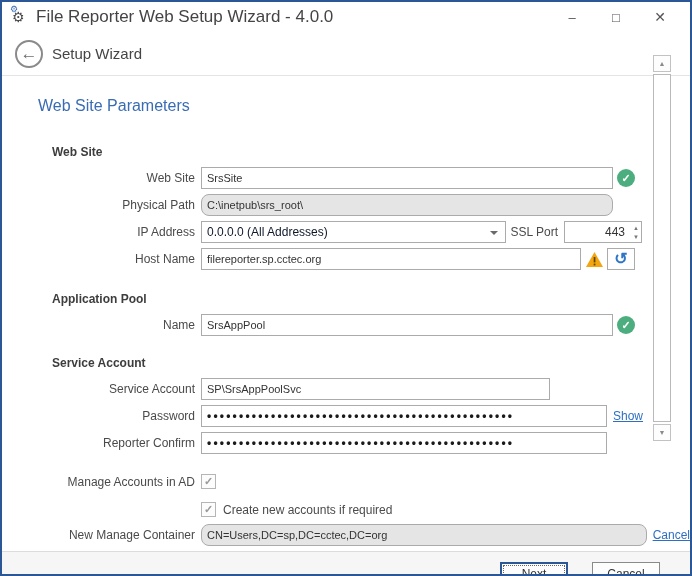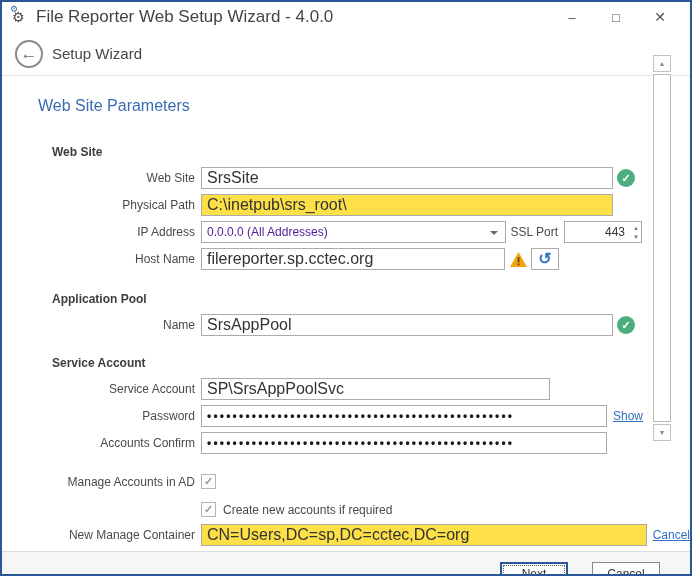--- a/index.html
+++ b/index.html
@@ -22,30 +22,30 @@
   
   .header{height:44px;flex:0 0 auto;display:flex;align-items:center;padding-left:13px;border-bottom:1px solid #e4e4e4;}
   .back-btn{width:28px;height:28px;border:2px solid #8a8a8a;border-radius:50%;display:flex;align-items:center;justify-content:center;color:#6f6f6f;font-size:17px;line-height:1;background:#fff;}
   .header-title{margin-left:9px;font-size:15px;color:#454545;}
   
   .content{flex:1 1 auto;position:relative;padding:21px 0 0 36px;background:#fff;}
   .page-heading{color:#3a6cb3;font-size:16px;font-weight:400;margin:0 0 30px 0;}
   .section-title{font-weight:bold;color:#3d3d3d;font-size:12px;margin:0 0 8px 14px;}
   .row{display:flex;align-items:center;margin-bottom:5px;}
   .lbl{width:163px;text-align:right;padding-right:6px;color:#4a4a4a;flex:0 0 auto;white-space:nowrap;}
-  .tb{height:22px;border:1px solid #ababab;background:#fff;color:#333;font-family:"Liberation Sans",sans-serif;font-size:16px;padding:0 5px;outline:none;}
-  .tb.disabled{background:#fde047;}
+  .tb{height:22px;border:1px solid #ababab;background:#fff;color:#333;font-family:"Liberation Sans",sans-serif;font-size:11px;padding:0 5px;outline:none;}
+  .tb.disabled{background:#e5e5e5;border-radius:8px;}
   .pw{letter-spacing:2.2px;font-size:12px;font-weight:bold;color:#1a1a1a;overflow:hidden;white-space:nowrap;}
   .w-standard{width:412px;}
-  .w-host{width:304px;}
+  .w-host{width:380px;}
   .w-svc{width:349px;}
   .w-pwd{width:406px;}
   .w-container{width:460px;}
   
-  .dropdown{width:305px;height:22px;border:1px solid #ababab;background:#fff;display:flex;align-items:center;padding:0 5px;position:relative;color:#4c1d95;}
+  .dropdown{width:305px;height:22px;border:1px solid #ababab;background:#fff;display:flex;align-items:center;padding:0 5px;position:relative;color:#0f172a;}
   .dd-arrow{position:absolute;right:7px;top:9px;width:0;height:0;border-left:4px solid transparent;border-right:4px solid transparent;border-top:4px solid #6a6a6a;}
   
   .spinner{width:78px;height:22px;border:1px solid #ababab;background:#fff;display:flex;align-items:center;justify-content:flex-end;padding-right:16px;position:relative;color:#333;}
   .spin-arrows{position:absolute;right:2px;top:1px;display:flex;flex-direction:column;align-items:center;line-height:1;}
   .spin-arrows span{font-size:6px;color:#777;height:9px;display:flex;align-items:center;}
   
   .check-circle{width:18px;height:18px;border-radius:50%;background:#4cae7e;color:#fff;display:flex;align-items:center;justify-content:center;font-size:11px;font-weight:bold;margin-left:4px;flex:0 0 auto;}
   .warning{margin-left:4px;width:19px;height:17px;position:relative;flex:0 0 auto;}
   .warning svg{display:block;}
   .refresh-btn{margin-left:3px;width:28px;height:22px;border:1px solid #ababab;background:#fff;display:flex;align-items:center;justify-content:center;color:#2e75c6;font-size:16px;font-weight:bold;line-height:1;flex:0 0 auto;}
@@ -158,21 +158,21 @@
       <input class="tb w-svc" value="SP\SrsAppPoolSvc" style="">
     </div>
 
     <div class="row">
       <span class="lbl">Password</span>
       <input class="tb w-pwd pw" value="••••••••••••••••••••••••••••••••••••••••••••••••" style="">
       <a class="link" href="#">Show</a>
     </div>
 
     <div class="row">
-      <span class="lbl">Accounts Confirm</span>
+      <span class="lbl">Reporter Confirm</span>
       <input class="tb w-pwd pw" value="••••••••••••••••••••••••••••••••••••••••••••••••" style="">
     </div>
 
     <div class="gap15"></div>
 
     <div class="row">
       <span class="lbl">Manage Accounts in AD</span>
       <span class="checkbox">
         <span>✓</span>
       </span>

